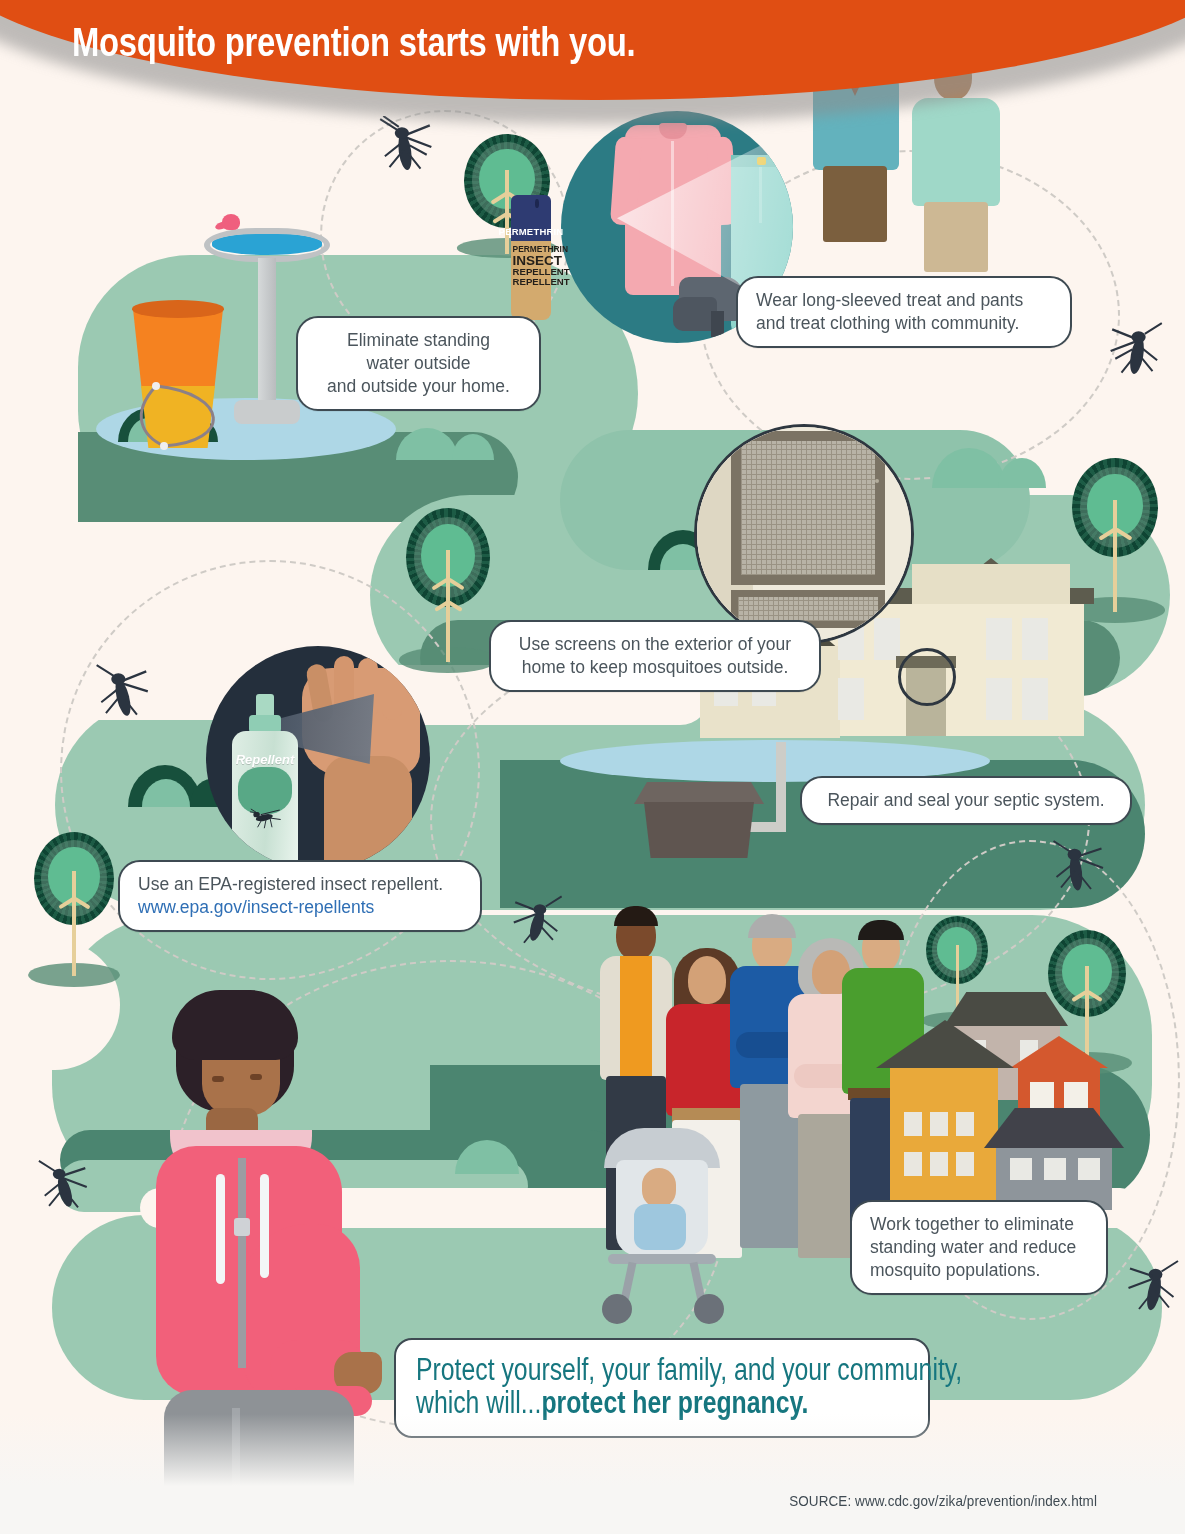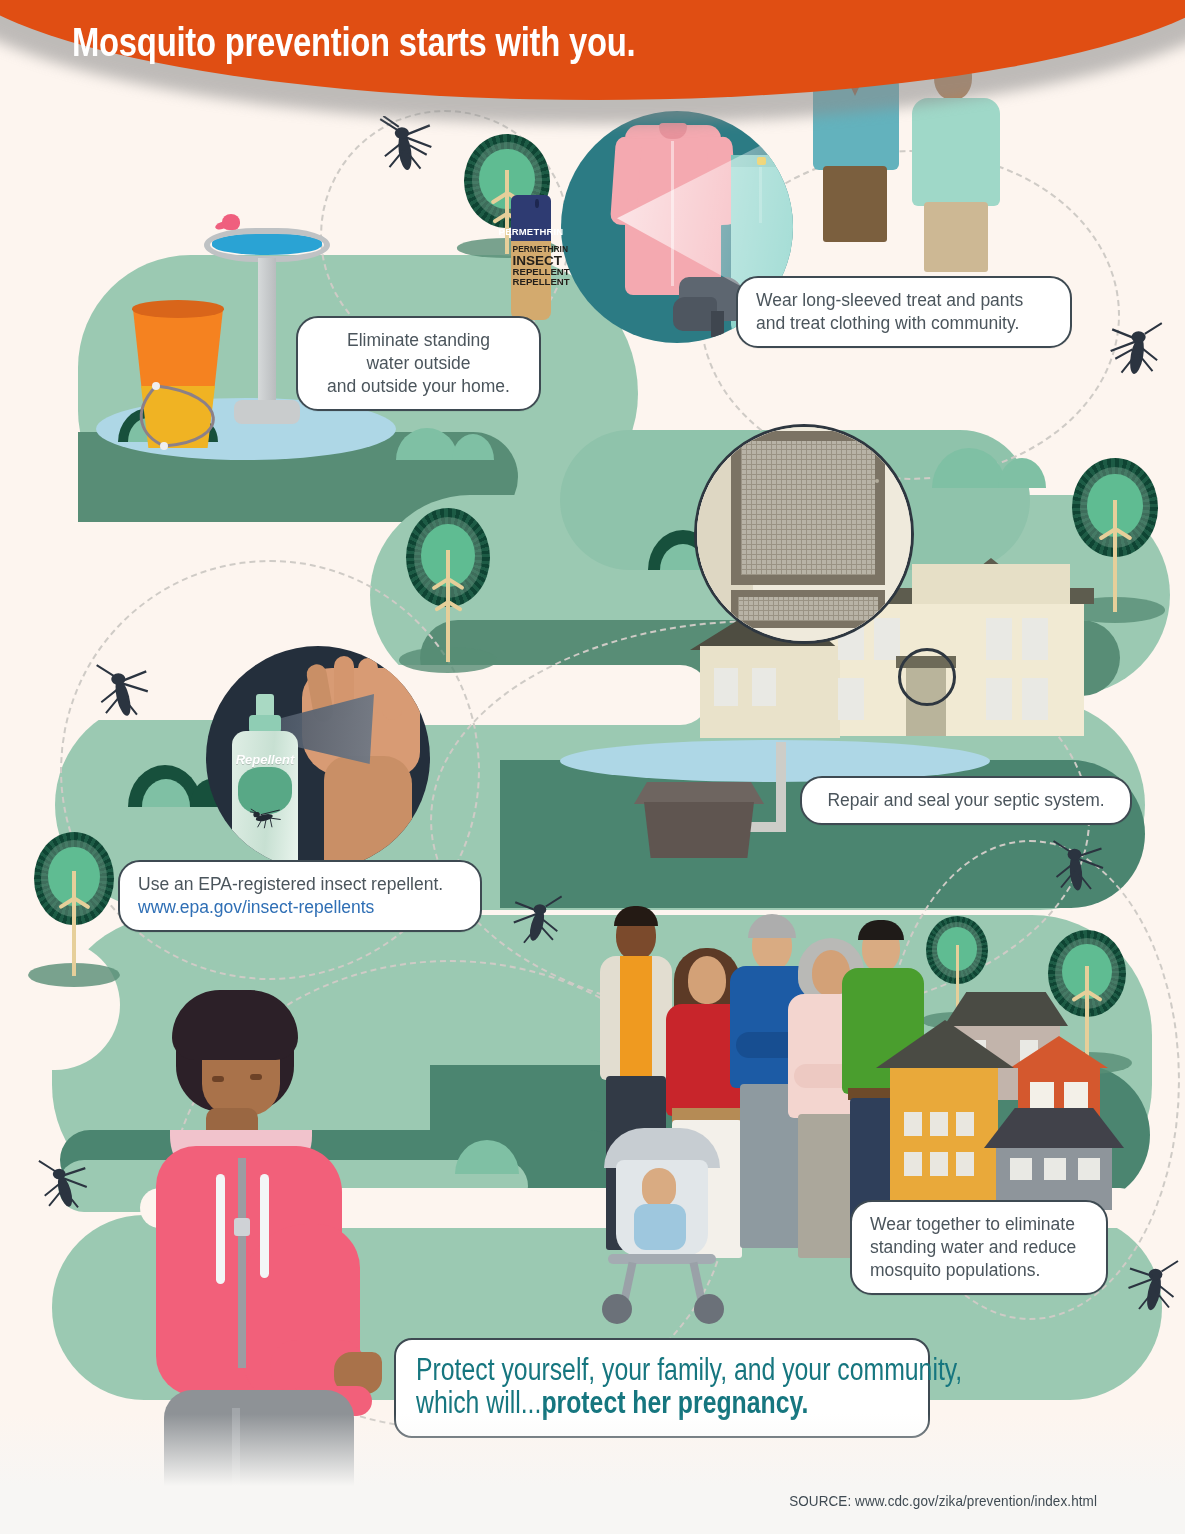--- a/index.html
+++ b/index.html
@@ -619,32 +619,36 @@
     <span>Eliminate standing</span><br>
     <span>water outside</span><br>
     <span>and outside your home.</span>
   </div>
 
   <div class="callout" style="left:736px; top:276px; width:336px;">
     <span>Wear long-sleeved treat and pants</span><br>
     <span>and treat clothing with community.</span>
   </div>
 
+  <div class="callout center" style="left:489px; top:620px; width:332px;">
+    <span>Use screens on the exterior of your</span><br>
+    <span>home to keep mosquitoes outside.</span>
+  </div>
 
   <div class="callout center" style="left:800px; top:776px; width:332px;">
     <span>Repair and seal your septic system.</span>
   </div>
 
   <div class="callout" style="left:118px; top:860px; width:364px;">
     <span>Use an EPA-registered insect repellent.</span>
     <span class="url">www.epa.gov/insect-repellents</span>
   </div>
 
   <div class="callout" style="left:850px; top:1200px; width:258px;">
-    <span>Wear together to eliminate</span><br>
+    <span>Work together to eliminate</span><br>
     <span>standing water and reduce</span><br>
     <span>mosquito populations.</span>
   </div>
 
   <div class="tagline">
     <span class="l">Protect yourself, your family, and your community,</span>
     <span class="l"><span>which will...</span><b>protect her pregnancy.</b></span>
   </div>
 
   <div class="bottom-fade"></div>

